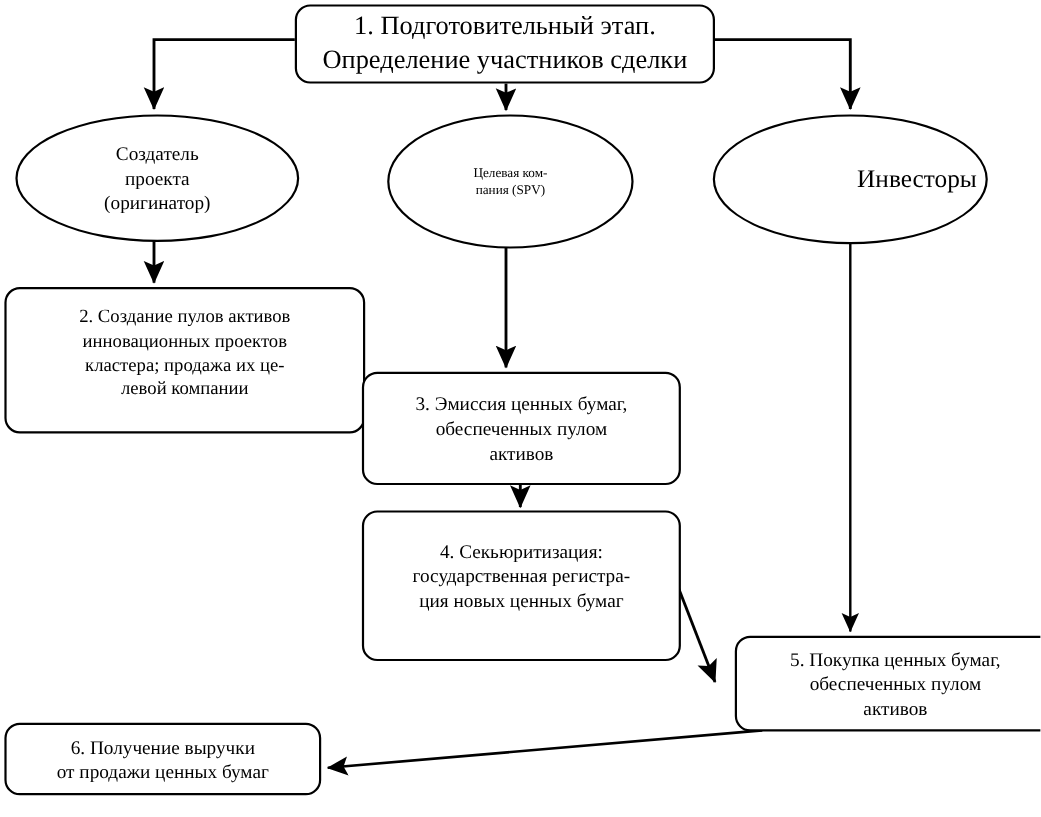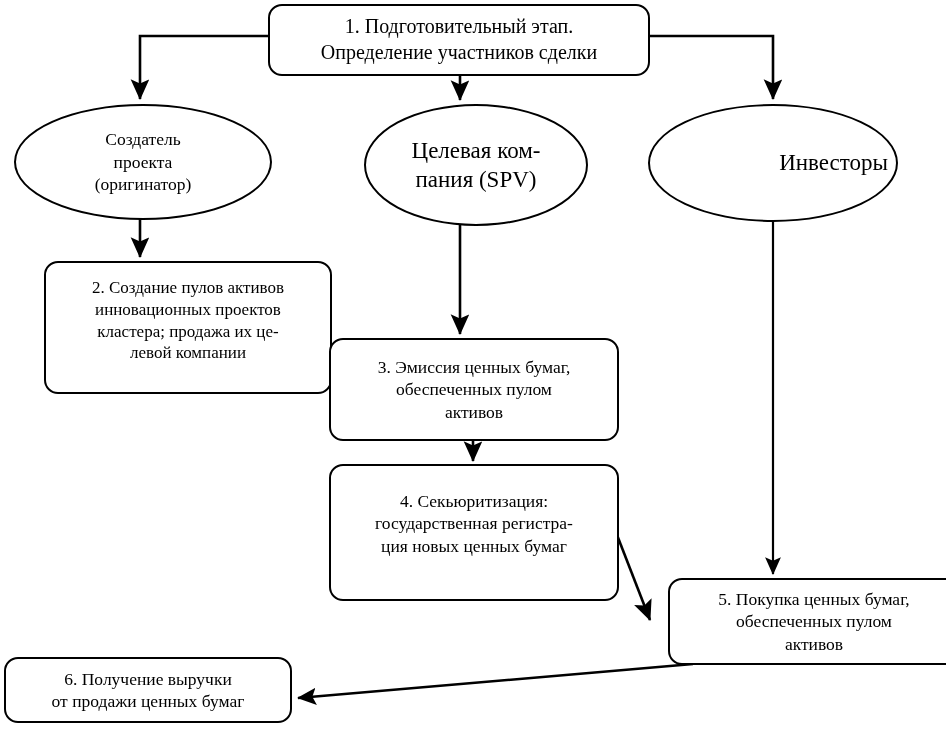--- a/index.html
+++ b/index.html
@@ -42,25 +42,25 @@
   .node.ellipse {
     border-radius: 50%;
     border-width: 2px;
   }
   .node .label {
     display: block;
     padding: 0 8px;
     white-space: pre-line;
   }
   
-  #node-stage1 { left: 268px; top: 4px;   width: 382px; height: 72px;  font-size: 20px; }
+  #node-stage1 { left: 268px; top: 4px;   width: 382px; height: 72px;  font-size: 24px; }
   #node-originator { left: 14px;  top: 104px; width: 258px; height: 116px; font-size: 17.5px; }
-  #node-spv     { left: 364px; top: 104px; width: 224px; height: 122px; font-size: 23px; }
+  #node-spv     { left: 352px; top: 104px; width: 224px; height: 122px; font-size: 12px; }
   #node-investors { left: 648px; top: 104px; width: 250px; height: 118px; font-size: 23px; justify-content: flex-end; }
-  #node-step2   { left: 4px;   top: 261px; width: 288px; height: 133px; font-size: 17px; margin-left: 40px; }
+  #node-step2   { left: 4px;   top: 261px; width: 328px; height: 133px; font-size: 17px; }
   #node-step3   { left: 329px; top: 338px; width: 290px; height: 103px;  font-size: 17.5px; }
   #node-step4   { left: 329px; top: 464px; width: 290px; height: 137px; font-size: 17.5px; font-family: Liberation Serif, serif; }
   #node-step5   { left: 668px; top: 578px; width: 292px; height: 87px;  font-size: 17.5px; }
   #node-step6   { left: 4px;   top: 657px; width: 288px; height: 66px;  font-size: 17.5px; }
 
   #node-step2 .label { margin-top: -14px; }
   #node-step4 .label { margin-top: -18px; }
 </style>
 </head>
 <body>

